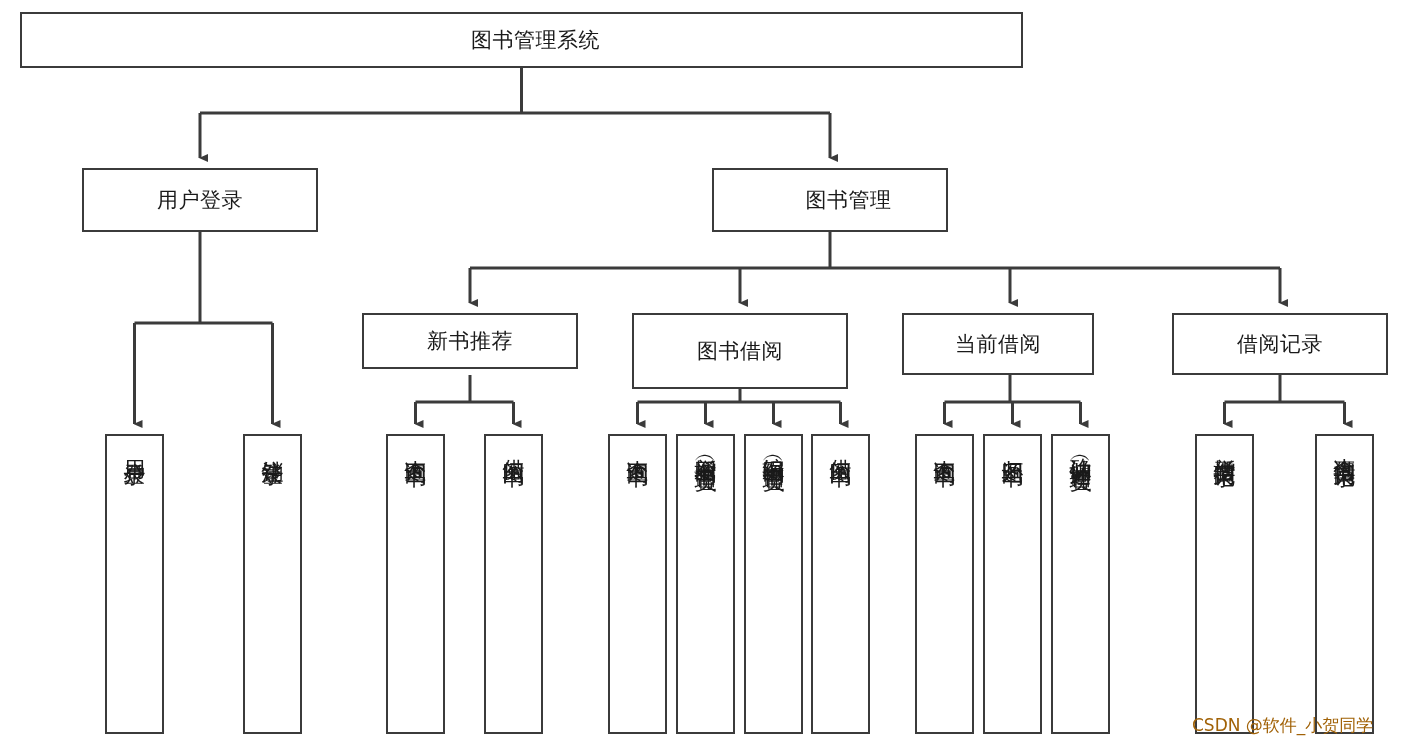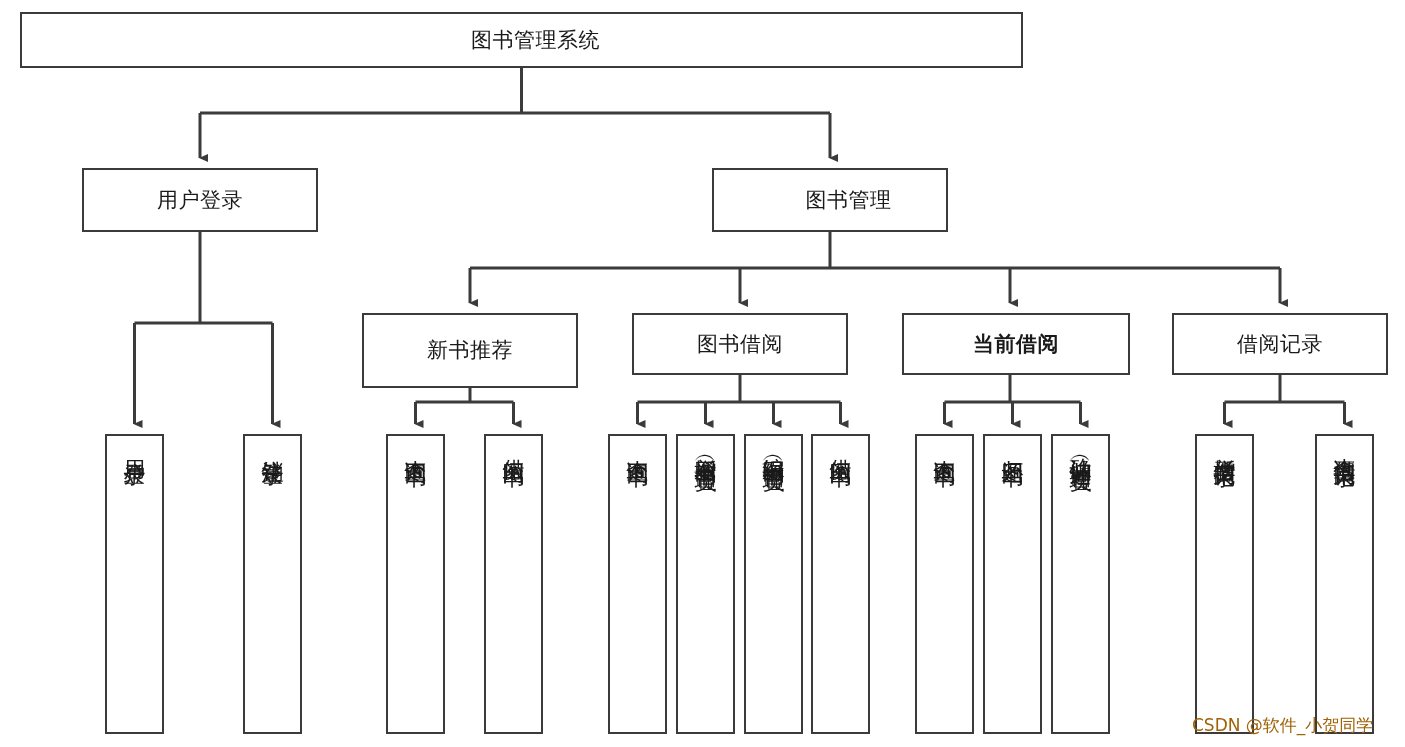--- a/index.html
+++ b/index.html
@@ -119,27 +119,27 @@
   <div id="nodes-layer">
       <div class="node" style="left: 20px; top: 12px; width: 1003px; height: 56px; padding-left: 28px;">
         <span class="label">图书管理系统</span>
       </div>
       <div class="node" style="left: 82px; top: 168px; width: 236px; height: 64px;">
         <span class="label">用户登录</span>
       </div>
       <div class="node" style="left: 712px; top: 168px; width: 236px; height: 64px; padding-left: 37px;">
         <span class="label">图书管理</span>
       </div>
-      <div class="node" style="left: 362px; top: 313px; width: 216px; height: 75px;">
+      <div class="node" style="left: 362px; top: 313px; width: 216px; height: 56px;">
         <span class="label">新书推荐</span>
       </div>
-      <div class="node" style="left: 632px; top: 313px; width: 216px; height: 62px; text-align: right;">
+      <div class="node" style="left: 632px; top: 313px; width: 216px; height: 76px; text-align: right;">
         <span class="label">图书借阅</span>
       </div>
-      <div class="node" style="left: 902px; top: 313px; width: 228px; height: 62px; font-weight: bold;">
+      <div class="node" style="left: 902px; top: 313px; width: 192px; height: 62px;">
         <span class="label">当前借阅</span>
       </div>
       <div class="node" style="left: 1172px; top: 313px; width: 216px; height: 62px; text-align: center;">
         <span class="label">借阅记录</span>
       </div>
       <div class="node leaf" style="left: 105px; top: 434px; width: 59px; height: 300px;">
         <span class="label">用户登录</span>
       </div>
       <div class="node leaf" style="left: 243px; top: 434px; width: 59px; height: 300px;">
         <span class="label">注销登录</span>

